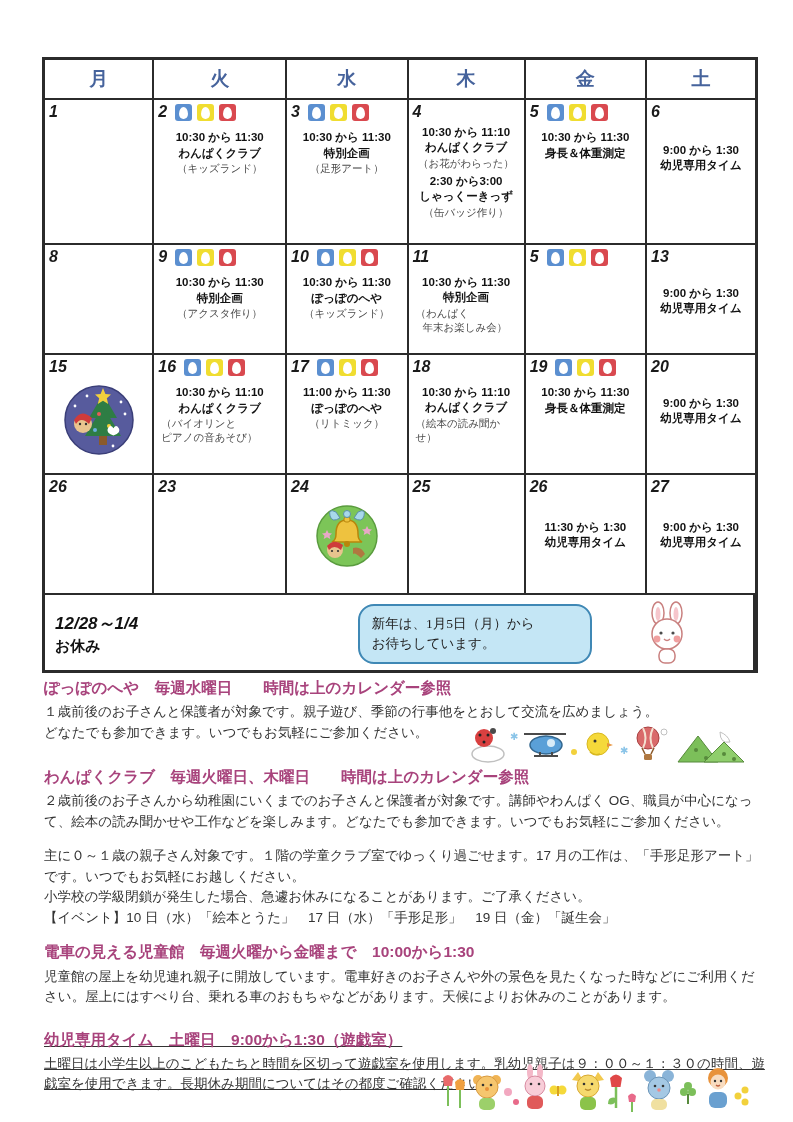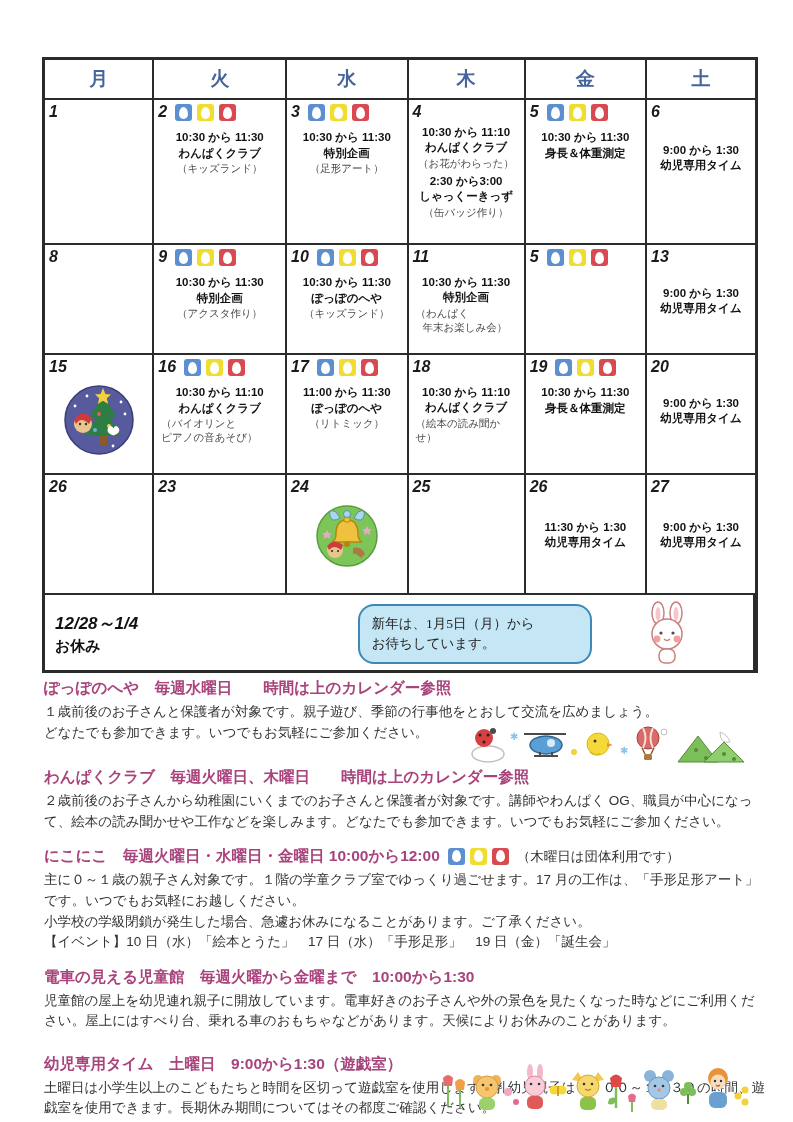--- a/index.html
+++ b/index.html
@@ -385,40 +385,31 @@
       <p>１歳前後のお子さんと保護者が対象です。親子遊び、季節の行事他をとおして交流を広めましょう。</p>
       <p>どなたでも参加できます。いつでもお気軽にご参加ください。</p>
     </div>
 
     <div class="sec" style="margin-top:24px;">
       <h2>わんぱくクラブ　毎週火曜日、木曜日　　時間は上のカレンダー参照</h2>
       <p>２歳前後のお子さんから幼稚園にいくまでのお子さんと保護者が対象です。講師やわんぱく OG、職員が中心になって、絵本の読み聞かせや工作などを楽しみます。どなたでも参加できます。いつでもお気軽にご参加ください。</p>
     </div>
 
     <div class="sec">
-      <h2>
-        <span>にこにこ　毎週火曜日・水曜日・金曜日 10:00から12:00</span>
-        <span class="stamps">
-            <span class="stamp sb"></span>
-            <span class="stamp sy"></span>
-            <span class="stamp sr"></span>
-          </span>
-        <span class="note">（木曜日は団体利用です）</span>
-      </h2>
       <p>主に０～１歳の親子さん対象です。１階の学童クラブ室でゆっくり過ごせます。17 月の工作は、「手形足形アート」です。いつでもお気軽にお越しください。</p>
       <p>小学校の学級閉鎖が発生した場合、急遽お休みになることがあります。ご了承ください。</p>
       <p>【イベント】10 日（水）「絵本とうた」　17 日（水）「手形足形」　19 日（金）「誕生会」</p>
     </div>
 
     <div class="sec">
       <h2>電車の見える児童館　毎週火曜から金曜まで　10:00から1:30</h2>
       <p>児童館の屋上を幼児連れ親子に開放しています。電車好きのお子さんや外の景色を見たくなった時などにご利用ください。屋上にはすべり台、乗れる車のおもちゃなどがあります。天候によりお休みのことがあります。</p>
     </div>
 
-    <div class="sec" style="margin-top:22px;">
+    <div class="sec" style="margin-top:22px;text-decoration:underline;">
       <h2>幼児専用タイム　土曜日　9:00から1:30（遊戯室）</h2>
       <p>土曜日は小学生以上のこどもたちと時間を区切って遊戯室を使用します。乳幼児親子は９：００～１：３０の時間、遊戯室を使用できます。長期休み期間についてはその都度ご確認ください。</p>
     </div>
   </div>
 
   <svg class="deco1" width="300" height="48" viewBox="0 0 300 48">
     <g>
       <ellipse cx="26" cy="36" rx="16" ry="8" fill="#fff" stroke="#c0c0c0" stroke-width="1.5"></ellipse>
       <circle cx="22" cy="20" r="9" fill="#d94040"></circle>
       <circle cx="18" cy="17" r="1.5" fill="#222"></circle>

